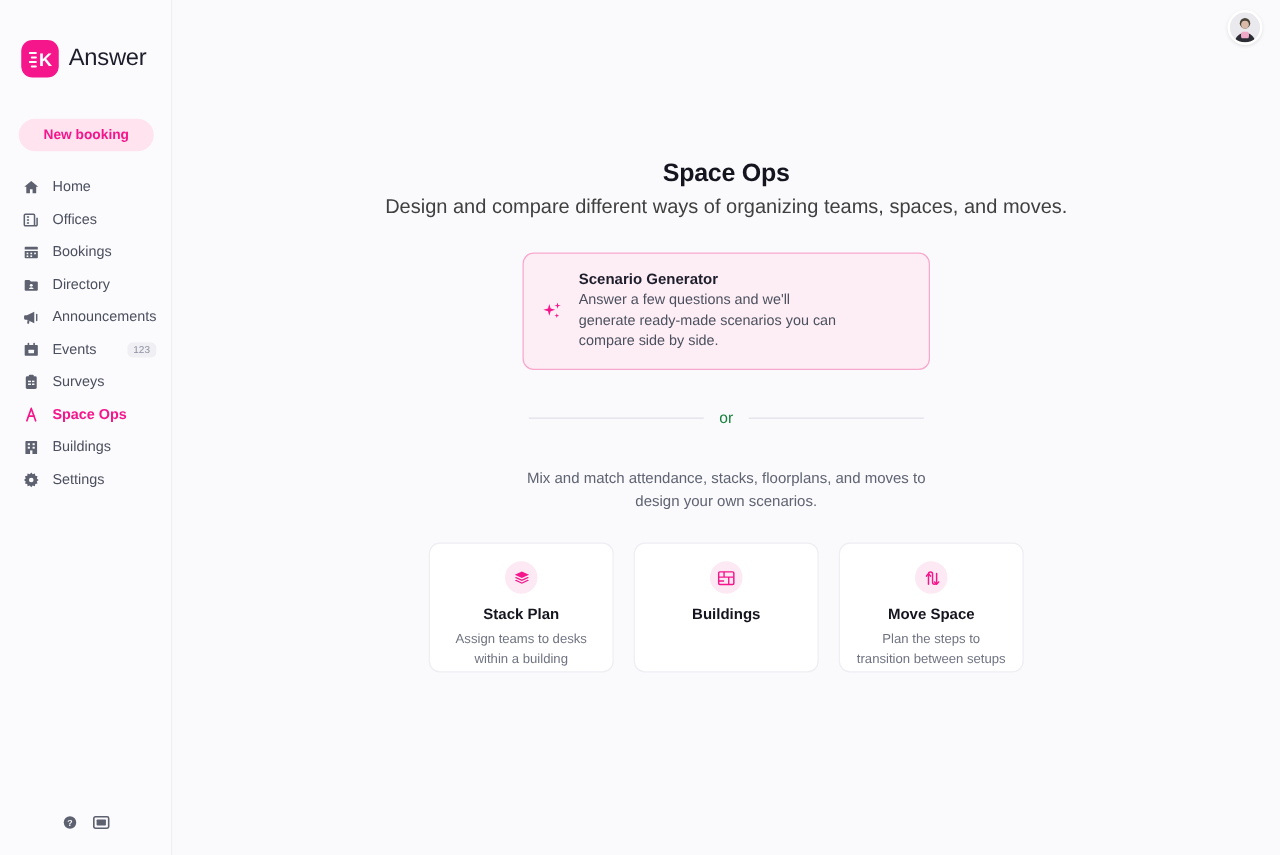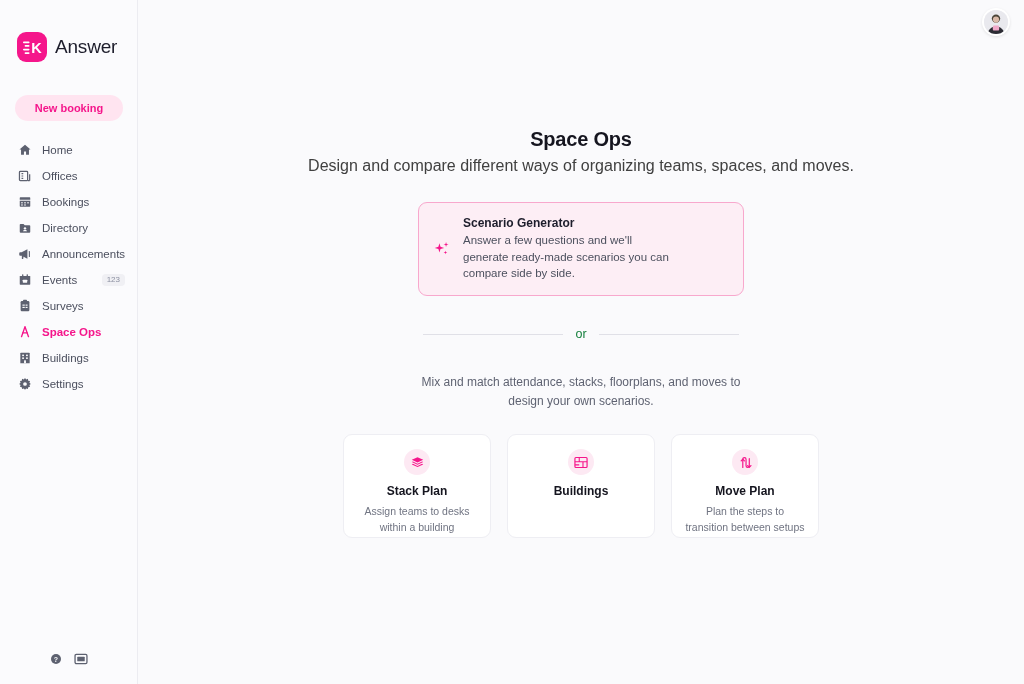--- a/index.html
+++ b/index.html
@@ -382,20 +382,20 @@
         </div>
 
         <div class="card">
           <span class="card-ico-bg">
             <svg width="13" height="13" viewBox="0 0 24 24" fill="none" stroke="currentColor" stroke-width="2.2" stroke-linecap="round" stroke-linejoin="round">
               <path d="M7 21V6a3 3 0 0 1 3-3h0a3 3 0 0 1 3 3v12a3 3 0 0 0 3 3h0a3 3 0 0 0 3-3V5"></path>
               <path d="M4 9l3-3.4L10 9"></path>
               <path d="M16 17.6l3 3.4 3-3.4"></path>
             </svg>
           </span>
-          <div class="card-title">Move Plan</div>
+          <div class="card-title">Move Space</div>
           <div class="card-desc">Plan the steps to transition between setups</div>
         </div>
 
       </div>
     </div>
   </main>
 </div>
 
 </body></html>

